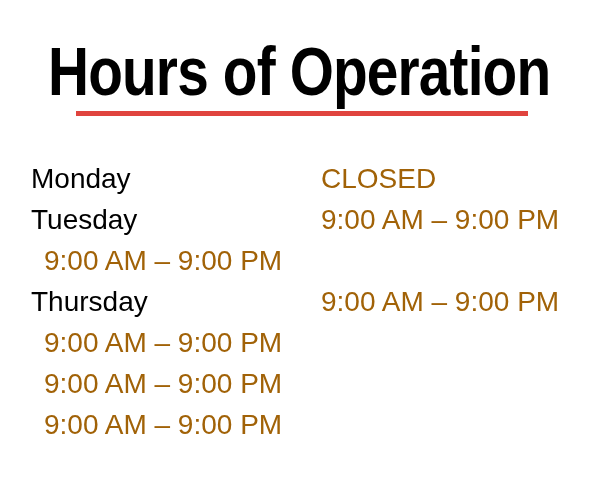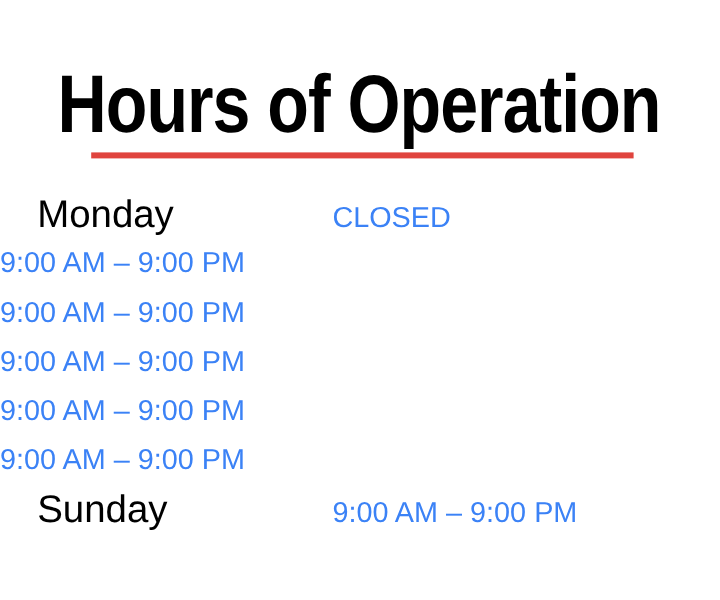--- a/index.html
+++ b/index.html
@@ -18,21 +18,21 @@
     position: relative;
     width: 600px;
     height: 500px;
     background: #ffffff;
   }
 
   
   .title-block {
     position: absolute;
     left: 0;
-    top: 52px;
+    top: 36px;
     width: 600px;
     height: 84px;
   }
 
   .page-title {
     position: absolute;
     left: 48px;
     top: 0;
     font-family: "Liberation Sans", sans-serif;
     font-weight: 700;
@@ -66,71 +66,73 @@
   .hours-row {
     display: flex;
     align-items: baseline;
     height: 41px;
   }
 
   .day-cell {
     width: 277px;
     padding-left: 31px;
     box-sizing: border-box;
-    font-size: 32px;
+    font-size: 28px;
     line-height: 41px;
     color: #000000;
     white-space: nowrap;
   }
 
   .hours-cell {
     flex: 1;
-    font-size: 24px;
+    font-size: 28px;
     line-height: 41px;
-    color: #3b82f6;
+    color: #a16207;
     white-space: nowrap;
+    margin-left: 44px;
   }
 </style>
 </head>
 <body>
 
 <div class="page">
 
   <div class="title-block">
     <div class="page-title">Hours of Operation</div>
     <div class="title-rule"></div>
   </div>
 
   <div class="hours-table">
 
     <div class="hours-row">
       <div class="day-cell">Monday</div>
       <div class="hours-cell">CLOSED</div>
     </div>
 
     <div class="hours-row">
+      <div class="day-cell">Tuesday</div>
+      <div class="hours-cell">9:00 AM – 9:00 PM</div>
+    </div>
+
+    <div class="hours-row">
+      <div class="hours-cell">9:00 AM – 9:00 PM</div>
+    </div>
+
+    <div class="hours-row">
+      <div class="day-cell">Thursday</div>
       <div class="hours-cell">9:00 AM – 9:00 PM</div>
     </div>
 
     <div class="hours-row">
       <div class="hours-cell">9:00 AM – 9:00 PM</div>
     </div>
 
     <div class="hours-row">
       <div class="hours-cell">9:00 AM – 9:00 PM</div>
     </div>
 
     <div class="hours-row">
       <div class="hours-cell">9:00 AM – 9:00 PM</div>
     </div>
 
-    <div class="hours-row">
-      <div class="hours-cell">9:00 AM – 9:00 PM</div>
-    </div>
-
-    <div class="hours-row">
-      <div class="day-cell">Sunday</div>
-      <div class="hours-cell">9:00 AM – 9:00 PM</div>
-    </div>
-
   </div>
 
 </div>
 
 </body></html>

